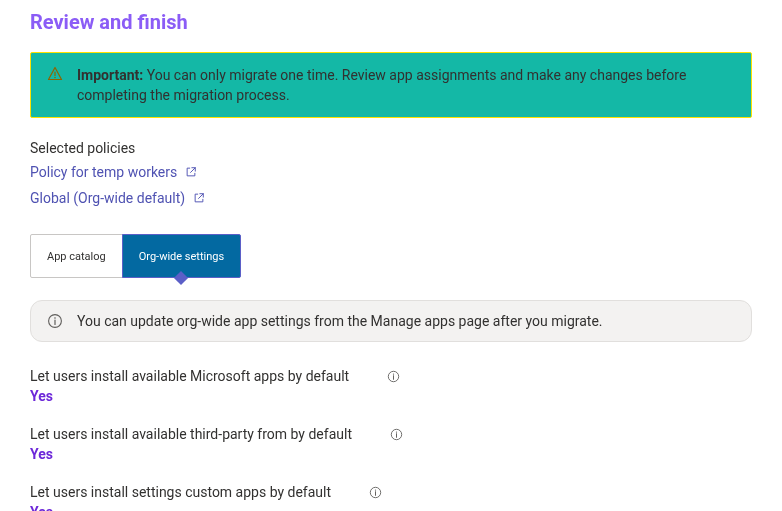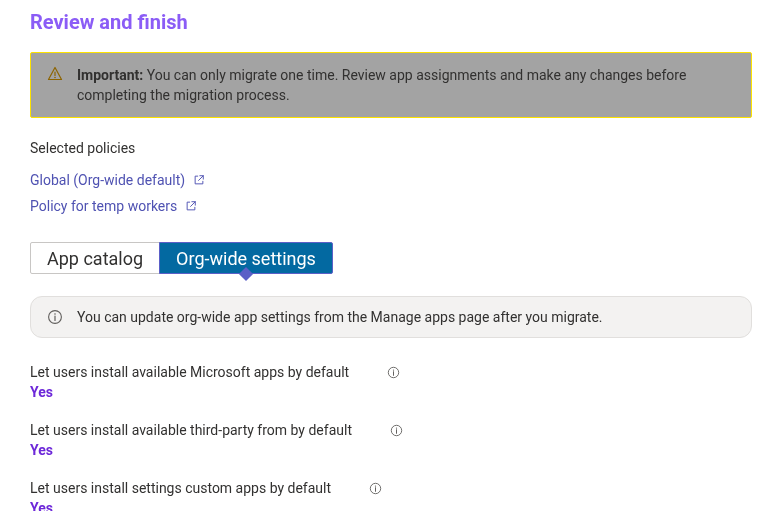--- a/index.html
+++ b/index.html
@@ -17,21 +17,21 @@
   }
   .page-title {
     font-size: 20px;
     font-weight: 700;
     margin: 0 0 18px 0;
     color: #8b5cf6;
   }
   .alert-banner {
     display: flex;
     align-items: flex-start;
-    background: #a3a3a3;
+    background: #14b8a6;
     border: 1px solid #fde300;
     border-radius: 2px;
     padding: 12px 16px;
     margin-bottom: 22px;
   }
   .alert-banner .icon-slot {
     flex: 0 0 auto;
     margin-right: 14px;
     margin-top: 1px;
   }
@@ -39,21 +39,21 @@
     font-size: 14px;
     line-height: 20px;
     color: #323130;
   }
   .alert-text .important-label {
     font-weight: 700;
   }
   .section-label {
     font-size: 14px;
     color: #323130;
-    margin-bottom: 16px;
+    margin-bottom: 8px;
   }
   .policy-link-row {
     display: flex;
     align-items: center;
     margin-bottom: 10px;
   }
   .policy-link {
     color: #4f52b2;
     font-size: 14px;
     cursor: pointer;
@@ -64,26 +64,26 @@
     display: inline-flex;
     align-items: center;
   }
   .tabs {
     display: flex;
     margin-top: 28px;
     margin-bottom: 22px;
     position: relative;
   }
   .tab {
-    height: 32px;
+    height: 44px;
     display: flex;
     align-items: center;
     justify-content: center;
     padding: 0 16px;
-    font-size: 18px;
+    font-size: 11px;
     border: 1px solid #c8c6c4;
     background: #ffffff;
     color: #323130;
     cursor: pointer;
     position: relative;
   }
   .tab:first-child {
     border-top-left-radius: 2px;
     border-bottom-left-radius: 2px;
   }
@@ -168,32 +168,32 @@
     </span>
     <div class="alert-text">
       <span class="important-label">Important:</span>
       <span>You can only migrate one time. Review app assignments and make any changes before completing the migration process.</span>
     </div>
   </div>
 
   <div class="section-label">Selected policies</div>
 
   <div class="policy-link-row">
-    <a class="policy-link">Global (Org-wide default)</a>
+    <a class="policy-link">Policy for temp workers</a>
     <span class="open-icon">
       <svg width="12" height="12" viewBox="0 0 14 14" fill="none">
         <path d="M5.5 2.5 H2.5 V11.5 H11.5 V8.5" stroke="#4f52b2" stroke-width="1.1" fill="none" stroke-linecap="round" stroke-linejoin="round"></path>
         <path d="M8 2 H12 V6" stroke="#4f52b2" stroke-width="1.1" fill="none" stroke-linecap="round" stroke-linejoin="round"></path>
         <line x1="12" y1="2" x2="6.5" y2="7.5" stroke="#4f52b2" stroke-width="1.1" stroke-linecap="round"></line>
       </svg>
     </span>
   </div>
 
   <div class="policy-link-row">
-    <a class="policy-link">Policy for temp workers</a>
+    <a class="policy-link">Global (Org-wide default)</a>
     <span class="open-icon">
       <svg width="12" height="12" viewBox="0 0 14 14" fill="none">
         <path d="M5.5 2.5 H2.5 V11.5 H11.5 V8.5" stroke="#4f52b2" stroke-width="1.1" fill="none" stroke-linecap="round" stroke-linejoin="round"></path>
         <path d="M8 2 H12 V6" stroke="#4f52b2" stroke-width="1.1" fill="none" stroke-linecap="round" stroke-linejoin="round"></path>
         <line x1="12" y1="2" x2="6.5" y2="7.5" stroke="#4f52b2" stroke-width="1.1" stroke-linecap="round"></line>
       </svg>
     </span>
   </div>
 
   <div class="tabs">

